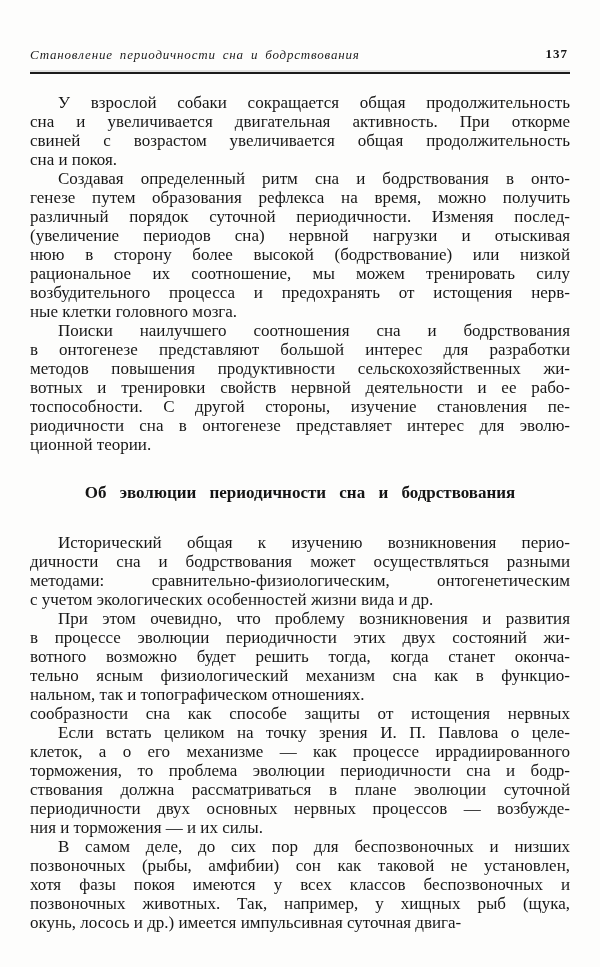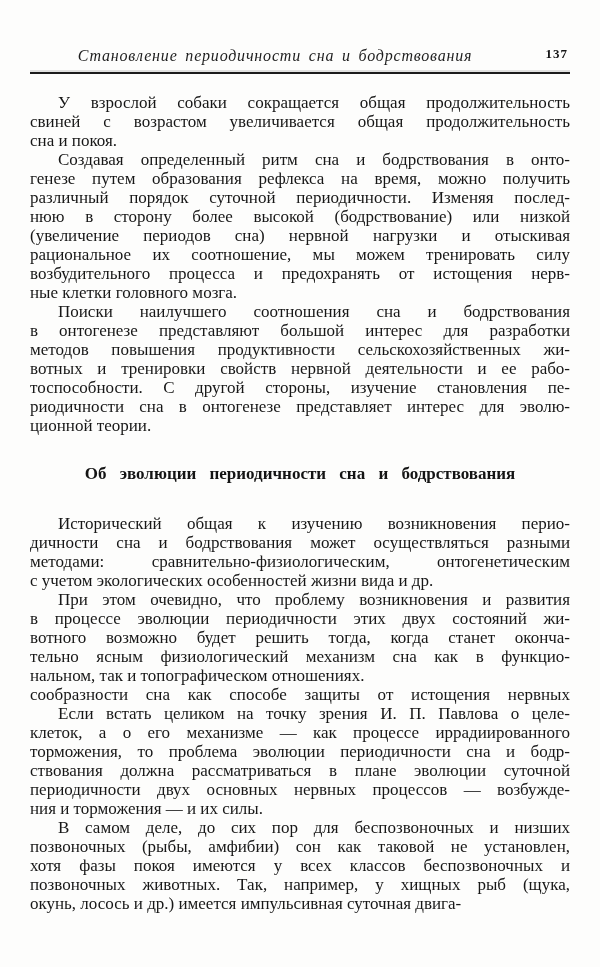--- a/index.html
+++ b/index.html
@@ -22,23 +22,23 @@
   }
   
   .running-head {
     position: relative;
     height: 22px;
   }
   .running-title {
     position: absolute;
     left: 0;
     right: 50px;
-    text-align: center;
+    text-align: left;
     font-style: italic;
-    font-size: 16px;
+    font-size: 13px;
     letter-spacing: 0.8px;
     word-spacing: 3px;
     white-space: nowrap;
     color: #1d1d1d;
   }
   .page-number {
     position: absolute;
     right: 2px;
     top: -1px;
     font-weight: bold;
@@ -91,29 +91,30 @@
     <div class="running-title">Становление периодичности сна и бодрствования</div>
     <div class="page-number">137</div>
   </div>
 
   <div class="head-rule"></div>
 
   <div class="text-body">
 
     <div class="para">
         <div class="line first">У взрослой собаки сокращается общая продолжительность</div>
+        <div class="line">сна и увеличивается двигательная активность. При откорме</div>
         <div class="line">свиней с возрастом увеличивается общая продолжительность</div>
         <div class="line paralast">сна и покоя.</div>
       </div>
     <div class="para">
         <div class="line first">Создавая определенный ритм сна и бодрствования в онто-</div>
         <div class="line">генезе путем образования рефлекса на время, можно получить</div>
         <div class="line">различный порядок суточной периодичности. Изменяя послед-</div>
+        <div class="line">(увеличение периодов сна) нервной нагрузки и отыскивая</div>
         <div class="line">нюю в сторону более высокой (бодрствование) или низкой</div>
-        <div class="line">(увеличение периодов сна) нервной нагрузки и отыскивая</div>
         <div class="line">рациональное их соотношение, мы можем тренировать силу</div>
         <div class="line">возбудительного процесса и предохранять от истощения нерв-</div>
         <div class="line paralast">ные клетки головного мозга.</div>
       </div>
     <div class="para">
         <div class="line first">Поиски наилучшего соотношения сна и бодрствования</div>
         <div class="line">в онтогенезе представляют большой интерес для разработки</div>
         <div class="line">методов повышения продуктивности сельскохозяйственных жи-</div>
         <div class="line">вотных и тренировки свойств нервной деятельности и ее рабо-</div>
         <div class="line">тоспособности. С другой стороны, изучение становления пе-</div>

